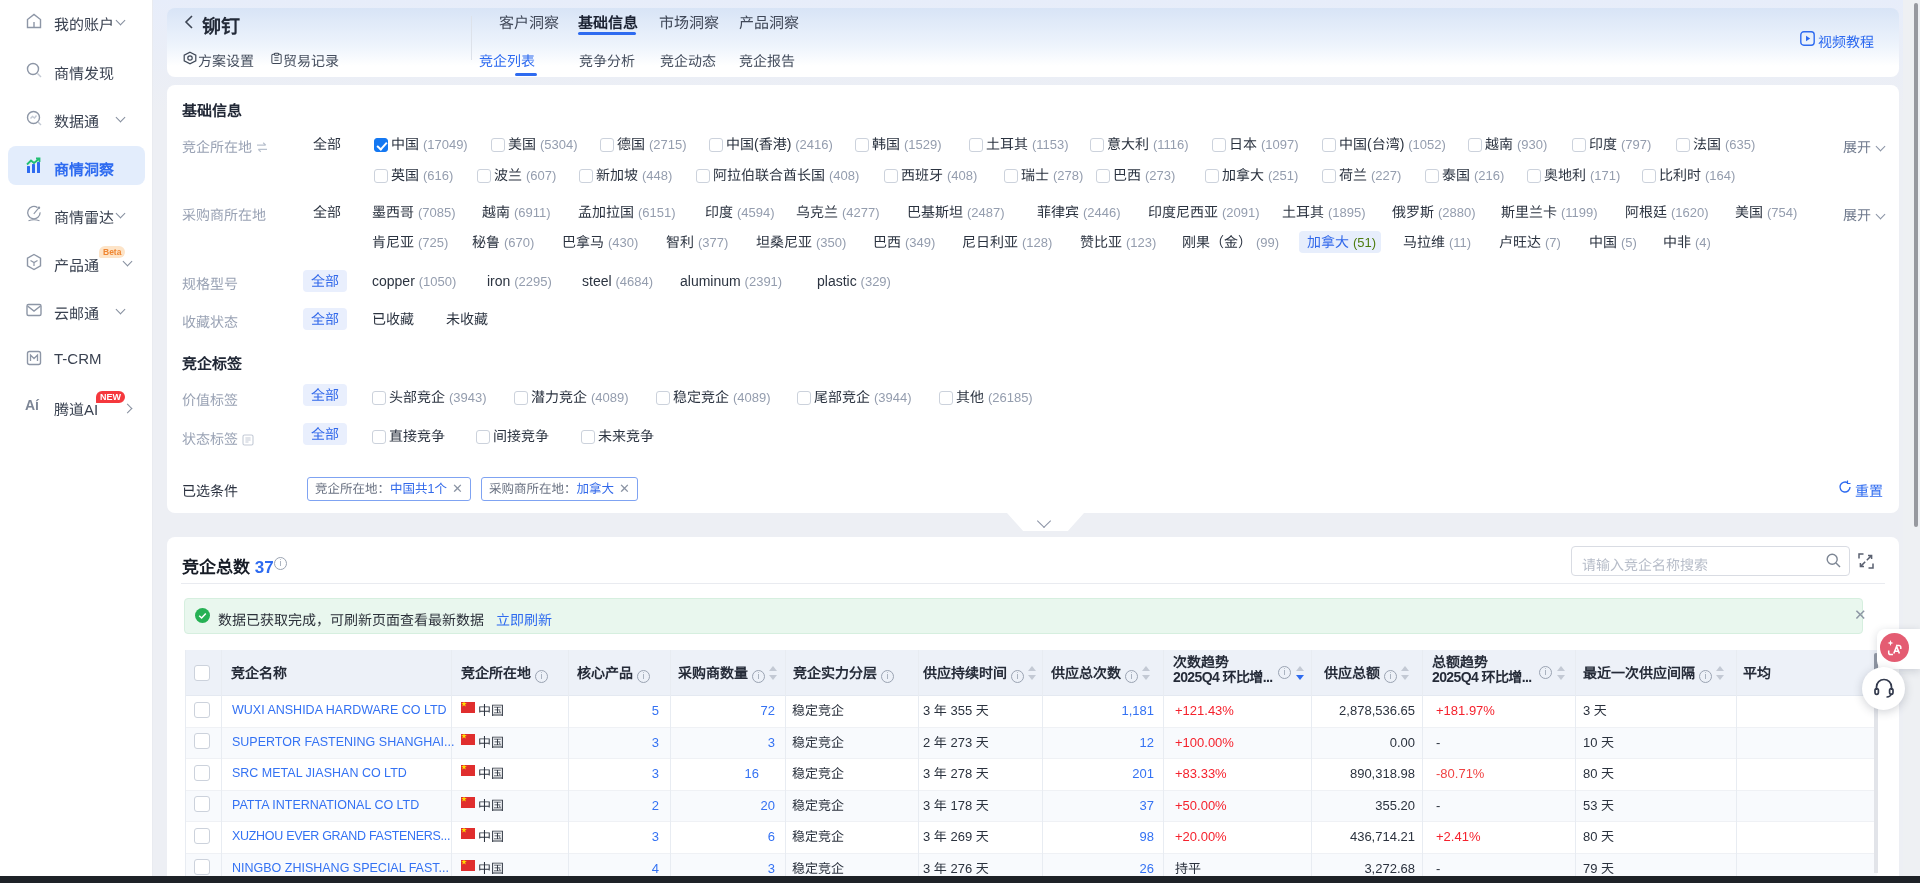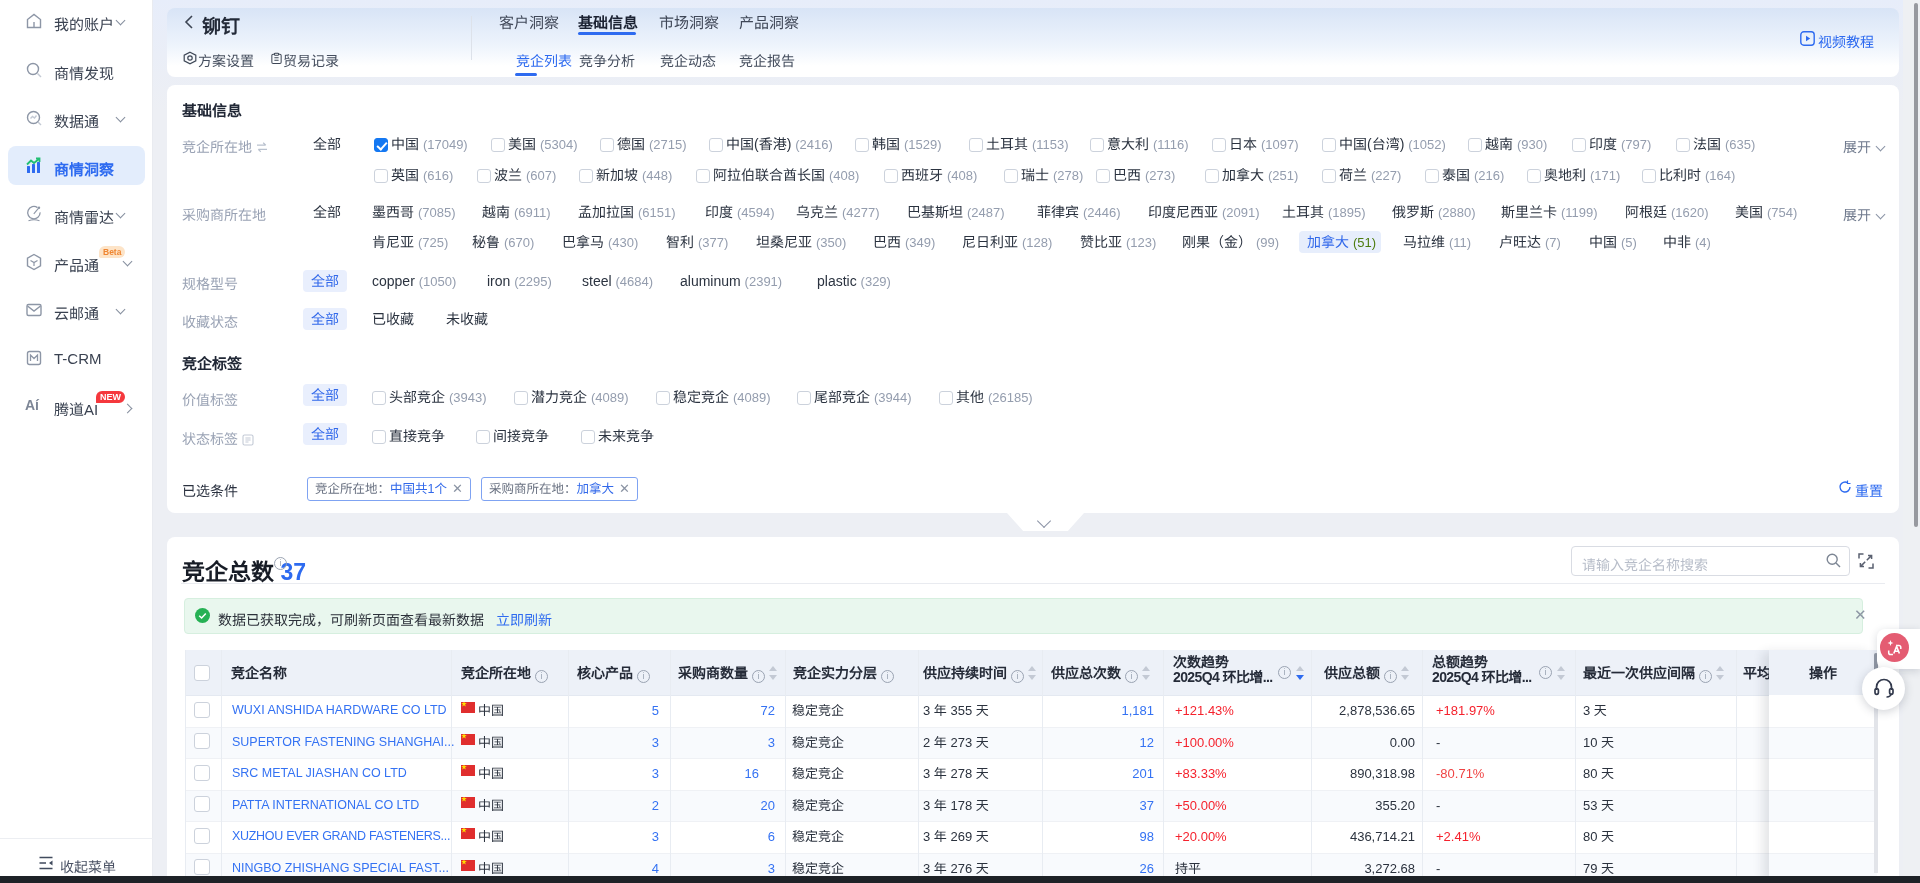--- a/index.html
+++ b/index.html
@@ -140,27 +140,20 @@
 
   <div class="mi" style="top:397px">
     <svg width="20" height="16" viewBox="0 0 20 16">
         <text x="0" y="13" font-size="14" font-weight="bold" fill="#7d8696" font-family="Liberation Sans">Aí</text>
       </svg>
     <span class="tx">腾道AI</span>
     <span style="position:absolute;left:96px;top:-6px;background:#f5383d;color:#fff;font-size:9px;font-weight:bold;padding:1px 4px;border-radius:7px 7px 7px 1px">NEW</span>
     <span class="chev" style="left:124px;transform:rotate(-90deg);top:7px"></span>
   </div>
 
-  <div style="position:absolute;left:0;top:838px;width:153px;border-top:1px solid #eceef2;height:45px">
-    <svg width="16" height="16" viewBox="0 0 16 16" style="position:absolute;left:38px;top:16px" fill="none" stroke="#414b5e" stroke-width="1.6">
-        <path d="M1.5 2.5 L14.5 2.5 M1.5 8 L8 8 M1.5 13.5 L14.5 13.5"></path>
-        <path d="M14.5 5.5 L11 8 L14.5 10.5 Z" fill="#414b5e" stroke="none"></path>
-      </svg>
-    <span style="position:absolute;left:60px;top:17px;font-size:14px;color:#4a5264">收起菜单</span>
-  </div>
 </div>
 <div id="main">
 
   <div class="card" id="hcard">
     <svg width="10" height="14" viewBox="0 0 10 14" style="position:absolute;left:17px;top:7px" fill="none" stroke="#3c4553" stroke-width="1.6">
         <path d="M8 1 L2 7 L8 13"></path>
       </svg>
     <span style="position:absolute;left:35px;top:3px;font-size:19px;font-weight:bold;color:#232a38">铆钉</span>
     <div style="position:absolute;left:304px;top:8px;width:1px;height:44px;background:#dde2ea"></div>
     <span class="tab1" style="left:332px">客户洞察</span>
@@ -173,21 +166,21 @@
         <path d="M7 1.2 L12.8 4.2 L12.8 9.8 L7 12.8 L1.2 9.8 L1.2 4.2 Z"></path>
         <circle cx="7" cy="7" r="2.2"></circle>
       </svg>
     <span class="tab2" style="left:31px">方案设置</span>
     <svg width="11" height="13" viewBox="0 0 13 14" style="position:absolute;left:104px;top:44px" fill="none" stroke="#3e4756" stroke-width="1.2">
         <rect x="1" y="2" width="11" height="11" rx="1.5"></rect>
         <rect x="4" y="0.8" width="5" height="2.4" rx="1" fill="#fff"></rect>
         <path d="M4 6 L9 6 M4 9 L9 9"></path>
       </svg>
     <span class="tab2" style="left:116px">贸易记录</span>
-    <span class="tab2" style="left:349px;color:#2e6bf0">竞企列表</span>
+    <span class="tab2" style="left:312px;color:#2e6bf0">竞企列表</span>
     <span class="tab2" style="left:412px">竞争分析</span>
     <span class="tab2" style="left:493px">竞企动态</span>
     <span class="tab2" style="left:572px">竞企报告</span>
     <div style="position:absolute;left:348px;top:65px;width:22px;height:3px;background:#2e6bf0;border-radius:2px"></div>
 
     <svg width="15" height="15" viewBox="0 0 15 15" style="position:absolute;left:1633px;top:23px" fill="none" stroke="#2e6bf0" stroke-width="1.4">
         <rect x="0.8" y="0.8" width="13.4" height="13.4" rx="3"></rect>
         <path d="M6 4.8 L10.2 7.5 L6 10.2 Z" fill="#2e6bf0" stroke="none"></path>
       </svg>
     <span style="position:absolute;left:1651px;top:23px;font-size:14px;color:#2e6bf0">视频教程</span>
@@ -300,21 +293,21 @@
         <path d="M12 7 A 5 5 0 1 1 9.5 2.7"></path>
         <path d="M9.5 0.5 L9.5 3.5 L12.5 3.5" stroke-width="1.2"></path>
       </svg>
     <span style="position:absolute;left:1688px;top:395px;font-size:14px;color:#2e6bf0">重置</span>
   </div>
 
   <div style="position:absolute;left:854px;top:513px;width:77px;height:18px;background:#fff;clip-path:polygon(0 0,100% 0,79% 100%,21% 100%)"></div>
   <div style="position:absolute;left:886px;top:516px;width:10px;height:10px;border-right:1.7px solid #8b93a6;border-bottom:1.7px solid #8b93a6;transform:rotate(45deg)"></div>
 
   <div class="card" id="tcard">
-    <span style="position:absolute;left:15px;top:16px;font-size:23px;font-weight:bold;color:#171c26">竞企总数 <span style="color:#2e6bf0">37</span></span>
+    <span style="position:absolute;left:15px;top:16px;font-size:17px;font-weight:bold;color:#171c26">竞企总数 <span style="color:#2e6bf0">37</span></span>
     <span class="info" style="position:absolute;left:107px;top:20px"></span>
 
     <div style="position:absolute;left:1404px;top:9px;width:279px;height:30px;border:1px solid #d9dce3;border-radius:4px;background:#fff"></div>
     <span style="position:absolute;left:1415px;top:17px;font-size:14px;color:#b7bdc9">请输入竞企名称搜索</span>
     <svg width="15" height="15" viewBox="0 0 15 15" style="position:absolute;left:1659px;top:16px" fill="none" stroke="#7d8694" stroke-width="1.4">
         <circle cx="6.2" cy="6.2" r="5"></circle>
         <path d="M10 10 L14 14"></path>
       </svg>
     <svg width="16" height="16" viewBox="0 0 16 16" style="position:absolute;left:1691px;top:16px" fill="none" stroke="#5a6070" stroke-width="1.5">
         <path d="M1 5.5 L1 1 L5.5 1"></path>
@@ -454,32 +447,20 @@
     <span class="td b num" style="left:432px;top:324px;width:60px">4</span>
     <span class="td b num" style="left:548px;top:324px;width:60px">3</span>
     <span class="td" style="left:625px;top:324px">稳定竞企</span>
     <span class="td" style="left:756px;top:324px">3 年 276 天</span>
     <span class="td b num" style="left:917px;top:324px;width:70px">26</span>
     <span class="td" style="left:1008px;top:324px">持平</span>
     <span class="td num" style="left:1138px;top:324px;width:110px">3,272.68</span>
     <span class="td" style="left:1269px;top:324px">-</span>
     <span class="td" style="left:1416px;top:324px">79 天</span>
 
-    <div id="opcol" style="position:absolute;left:1602px;top:113px;width:108px;height:233px;background:#fff;box-shadow:-8px 0 10px -2px rgba(30,40,60,0.12)">
-      <div style="position:absolute;left:0;top:0;width:108px;height:45px;background:#edf1f8"></div>
-      <div style="position:absolute;left:0;top:77px;width:108px;height:31.5px;background:#f8fafd"></div>
-      <div style="position:absolute;left:0;top:140px;width:108px;height:31.5px;background:#f8fafd"></div>
-      <div style="position:absolute;left:0;top:203px;width:108px;height:30px;background:#f8fafd"></div>
-      <div style="position:absolute;left:0;top:76.5px;width:108px;height:1px;background:#eff1f5"></div>
-      <div style="position:absolute;left:0;top:108px;width:108px;height:1px;background:#eff1f5"></div>
-      <div style="position:absolute;left:0;top:139.5px;width:108px;height:1px;background:#eff1f5"></div>
-      <div style="position:absolute;left:0;top:171px;width:108px;height:1px;background:#eff1f5"></div>
-      <div style="position:absolute;left:0;top:202.5px;width:108px;height:1px;background:#eff1f5"></div>
-      <span class="th" style="left:0;top:16px;width:108px;text-align:center">操作</span>
-    </div>
 
     <div style="position:absolute;left:1707px;top:116px;width:4px;height:50px;background:#9299a6;border-radius:2px"></div>
     <div style="position:absolute;left:1707px;top:166px;width:4px;height:170px;background:#e2e4e9"></div>
   </div>
 </div>
 <div id="overlays">
 
   <div style="position:absolute;left:1903px;top:0;width:17px;height:883px;background:#eef0f3"></div>
   <div style="position:absolute;left:1914px;top:3px;width:3.5px;height:524px;background:#97999f;border-radius:2px"></div>
 

